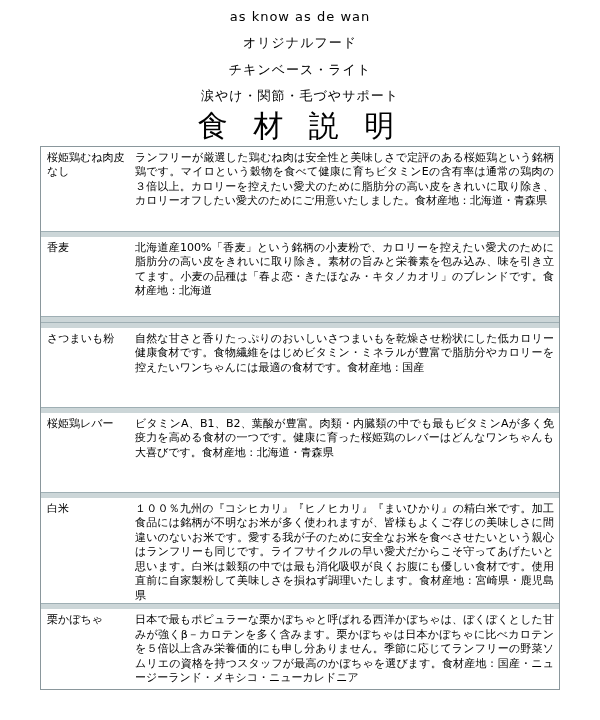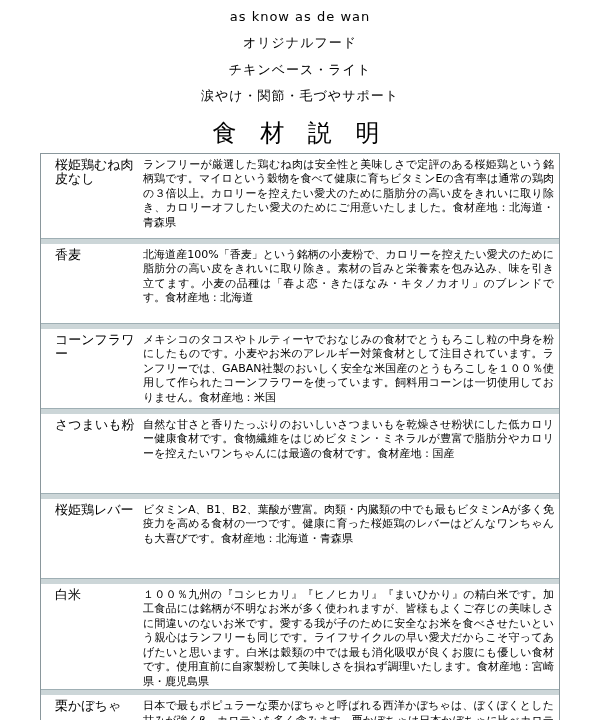--- a/index.html
+++ b/index.html
@@ -18,44 +18,43 @@
     letter-spacing: 1px;
     font-weight: 500;
   }
   .header .sub {
     font-size: 13px;
     line-height: 15.5px;
     letter-spacing: 1px;
     margin-top: 11px;
   }
   .header .page-title {
-    font-size: 24px;
+    font-size: 30px;
     line-height: 26px;
-    margin-top: 16px;
+    margin-top: 9px;
     letter-spacing: 8px;
   }
 
   .ingredients-table {
     margin-left: 40px;
     margin-top: 7px;
     width: 520px;
     border: 1px solid #8a979c;
     background: #ffffff;
   }
   .row { display: flex; min-height: 79px; background: #ffffff; }
   .row.first { min-height: 84px; }
   .row.last  { min-height: 80px; }
   .cell-name {
     width: 94px;
     flex: 0 0 94px;
     padding: 4px 3px 16px 6px;
-    font-size: 13px;
+    font-size: 11px;
     line-height: 14.5px;
     word-break: break-all;
-    margin-left: 8px;
   }
   .cell-desc {
     flex: 1;
     padding: 4px 5px 0 0;
     font-size: 11px;
     line-height: 14.5px;
     text-align: justify;
     word-break: break-all;
   }
   .sep {
@@ -84,24 +83,20 @@
       <div class="cell-desc">ランフリーが厳選した鶏むね肉は安全性と美味しさで定評のある桜姫鶏という銘柄鶏です。マイロという穀物を食べて健康に育ちビタミンEの含有率は通常の鶏肉の３倍以上。カロリーを控えたい愛犬のために脂肪分の高い皮をきれいに取り除き、カロリーオフしたい愛犬のためにご用意いたしました。食材産地：北海道・青森県</div>
     </div>
     <div class="sep"></div>
 
     <div class="row">
       <div class="cell-name">香麦</div>
       <div class="cell-desc">北海道産100%「香麦」という銘柄の小麦粉で、カロリーを控えたい愛犬のために脂肪分の高い皮をきれいに取り除き。素材の旨みと栄養素を包み込み、味を引き立てます。小麦の品種は「春よ恋・きたほなみ・キタノカオリ」のブレンドです。食材産地：北海道</div>
     </div>
     <div class="sep"></div>
 
-    <div class="row">
-      <div class="cell-name">コーンフラワー</div>
-      <div class="cell-desc">メキシコのタコスやトルティーヤでおなじみの食材でとうもろこし粒の中身を粉にしたものです。小麦やお米のアレルギー対策食材として注目されています。ランフリーでは、GABAN社製のおいしく安全な米国産のとうもろこしを１００％使用して作られたコーンフラワーを使っています。飼料用コーンは一切使用しておりません。食材産地：米国</div>
-    </div>
     <div class="sep"></div>
 
     <div class="row">
       <div class="cell-name">さつまいも粉</div>
       <div class="cell-desc">自然な甘さと香りたっぷりのおいしいさつまいもを乾燥させ粉状にした低カロリー健康食材です。食物繊維をはじめビタミン・ミネラルが豊富で脂肪分やカロリーを控えたいワンちゃんには最適の食材です。食材産地：国産</div>
     </div>
     <div class="sep"></div>
 
     <div class="row">
       <div class="cell-name">桜姫鶏レバー</div>

